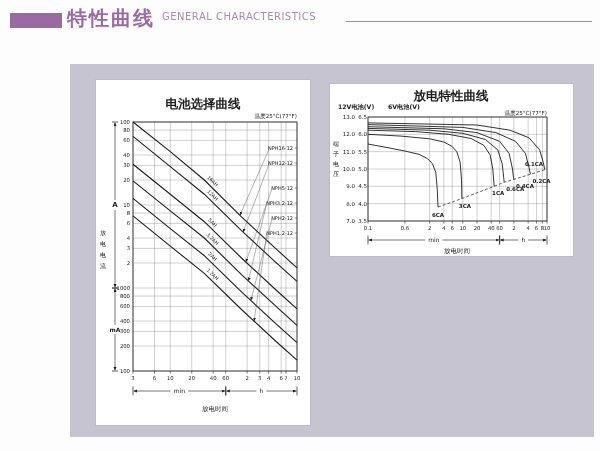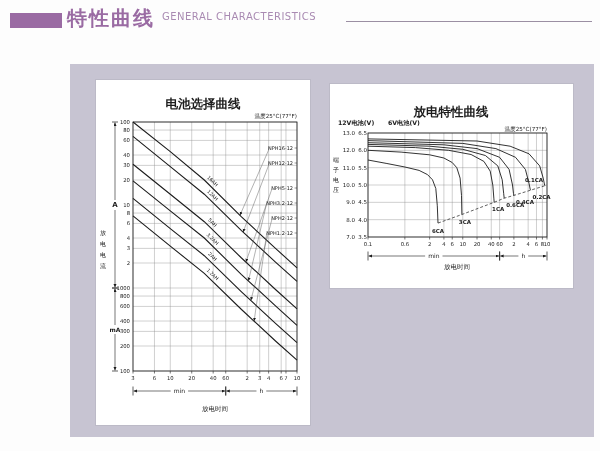--- a/index.html
+++ b/index.html
@@ -5,21 +5,21 @@
   html,body{margin:0;padding:0}
   body{width:600px;height:451px;background:#fdfdfd;position:relative;overflow:hidden;
        font-family:"DejaVu Sans","Liberation Sans",sans-serif;}
   .header-bar{position:absolute;left:10px;top:13px;width:52px;height:15px;background:var(--accent,#9a6ba3);}
   .title-cn{position:absolute;left:67px;top:5px;font-size:20px;font-weight:bold;letter-spacing:2px;color:var(--accent,#9a6ba3);text-align:center;}
   .title-en{position:absolute;left:162px;top:11px;font-size:10px;letter-spacing:0.5px;color:var(--accent-light,#a98ab2);}
   .header-line{position:absolute;left:346px;top:21px;width:246px;height:1px;background:var(--rule,#9b8fa3);}
   .main-panel{position:absolute;left:70px;top:64px;width:524px;height:373px;background:var(--panel,#c7c4d2);}
   .card{position:absolute;background:var(--card,#ffffff);box-shadow:0 0 0 1px rgba(0,0,0,0.05);}
   .card-left{left:96px;top:80px;width:214px;height:345px;}
-  .card-right{left:330px;top:84px;width:243px;height:204px;}
+  .card-right{left:330px;top:84px;width:243px;height:172px;}
   svg{display:block;width:100%;height:100%;font-family:"DejaVu Sans","Liberation Sans",sans-serif;}
   .t-title{font-size:12.5px;font-weight:bold;fill:#1c1c1c;}
   .t-cond{font-size:5.6px;fill:#1c1c1c;}
   .t-xlab{font-size:6.5px;fill:#1c1c1c;}
   .t-vscale{font-size:6.2px;font-weight:bold;fill:#1c1c1c;}
 </style>
 </head>
 <body style="--accent: #9a6ba3; --accent-light: #a98ab2; --rule: #9b8fa3; --panel: #c7c4d2; --card: #ffffff;">
 
 <div class="header">

